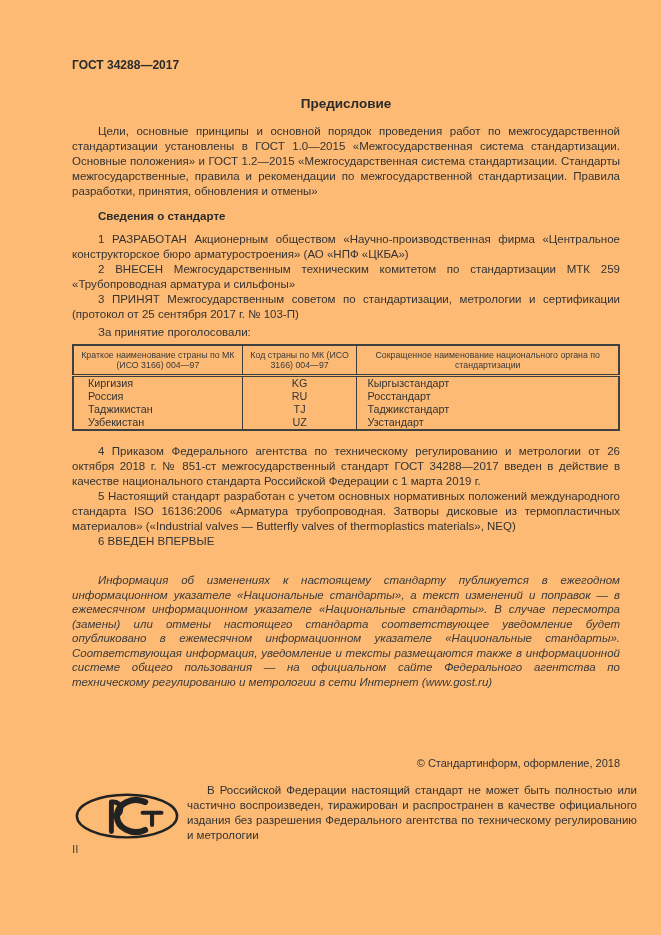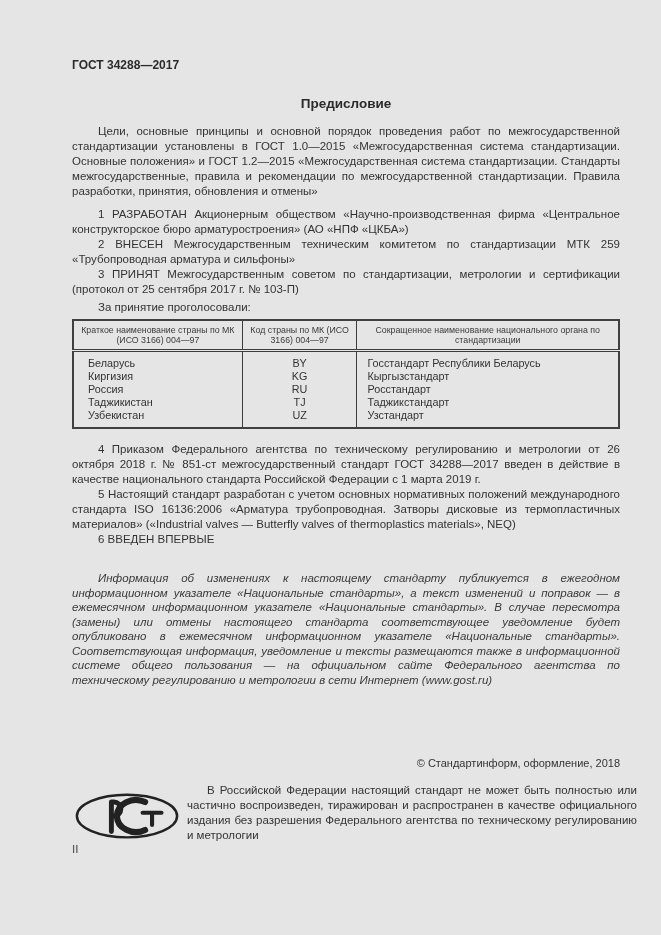--- a/index.html
+++ b/index.html
@@ -2,21 +2,21 @@
 <html lang="ru"><head>
 <meta charset="utf-8">
 <style>
   * { margin:0; padding:0; box-sizing:border-box; }
   html, body { background:#ffffff; }
   body { width:661px; height:935px; overflow:hidden; }
 
   .page {
     position:relative;
     width:661px; height:935px;
-    background:#e5e5e5;
+    background:#fdba74;
     color:#333333;
     font-family:"Liberation Sans", sans-serif;
     font-size:11.5px;
     line-height:15px;
     padding:58px 41px 0 72px;
   }
 
   .doc-header {
     font-weight:bold;
     font-size:12px;
@@ -66,21 +66,21 @@
   }
   .vote td {
     font-size:10.8px;
     line-height:13px;
     padding:0 6px;
     border-left:1px solid #3d3d3d;
     border-right:1px solid #3d3d3d;
     color:#333333;
   }
   .vote tr.first td { padding-top:5px; }
-  .vote tr.last td { padding-bottom:5px; }
+  .vote tr.last td { }
   .vote td.name { padding-left:14px; }
   .vote td.code { text-align:center; }
   .vote td.org { padding-left:10px; }
   .col-country { width:31%; }
   .col-code { width:21%; }
   .col-org { width:48%; }
 
   .item-4 { margin-top:13px; }
   .note-italic {
     margin-top:24px;
@@ -125,20 +125,21 @@
 <body>
 
 <div class="page">
 
   <div class="doc-header">ГОСТ 34288—2017</div>
 
   <div class="page-title">Предисловие</div>
 
   <p class="body intro">Цели, основные принципы и основной порядок проведения работ по межгосударственной стандартизации установлены в ГОСТ 1.0—2015 «Межгосударственная система стандартизации. Основные положения» и ГОСТ 1.2—2015 «Межгосударственная система стандартизации. Стандарты межгосударственные, правила и рекомендации по межгосударственной стандартизации. Правила разработки, принятия, обновления и отмены»</p>
 
+  <p class="info-heading">Сведения о стандарте</p>
 
   <p class="body item-1">1 РАЗРАБОТАН Акционерным обществом «Научно-производственная фирма «Центральное конструкторское бюро арматуростроения» (АО «НПФ «ЦКБА»)</p>
   <p class="body">2 ВНЕСЕН Межгосударственным техническим комитетом по стандартизации МТК 259 «Трубопроводная арматура и сильфоны»</p>
   <p class="body">3 ПРИНЯТ Межгосударственным советом по стандартизации, метрологии и сертификации (протокол от 25 сентября 2017 г. № 103-П)</p>
 
   <p class="body vote-line">За принятие проголосовали:</p>
 
   <table class="vote">
     <colgroup>
       <col class="col-country">
@@ -146,25 +147,20 @@
         <col class="col-org">
     </colgroup>
     <thead>
       <tr>
         <th>Краткое наименование страны по МК (ИСО 3166) 004—97</th>
         <th>Код страны по МК (ИСО 3166) 004—97</th>
         <th>Сокращенное наименование национального органа по стандартизации</th>
       </tr>
     </thead>
     <tbody>
-      <tr class="first">
-        <td class="name">Беларусь</td>
-        <td class="code">BY</td>
-        <td class="org">Госстандарт Республики Беларусь</td>
-      </tr>
       <tr>
         <td class="name">Киргизия</td>
         <td class="code">KG</td>
         <td class="org">Кыргызстандарт</td>
       </tr>
       <tr>
         <td class="name">Россия</td>
         <td class="code">RU</td>
         <td class="org">Росстандарт</td>
       </tr>

